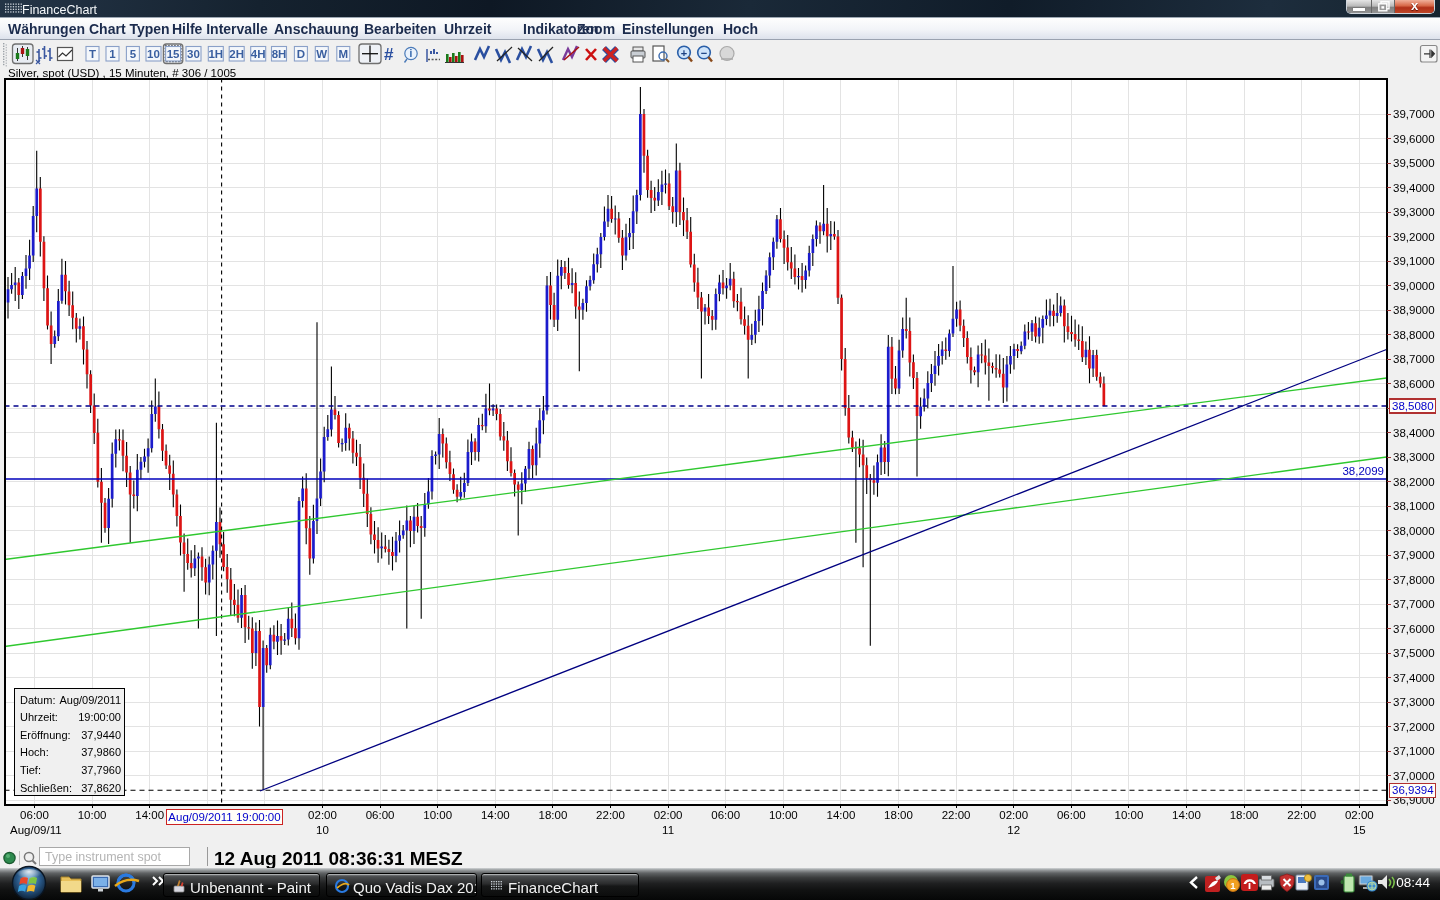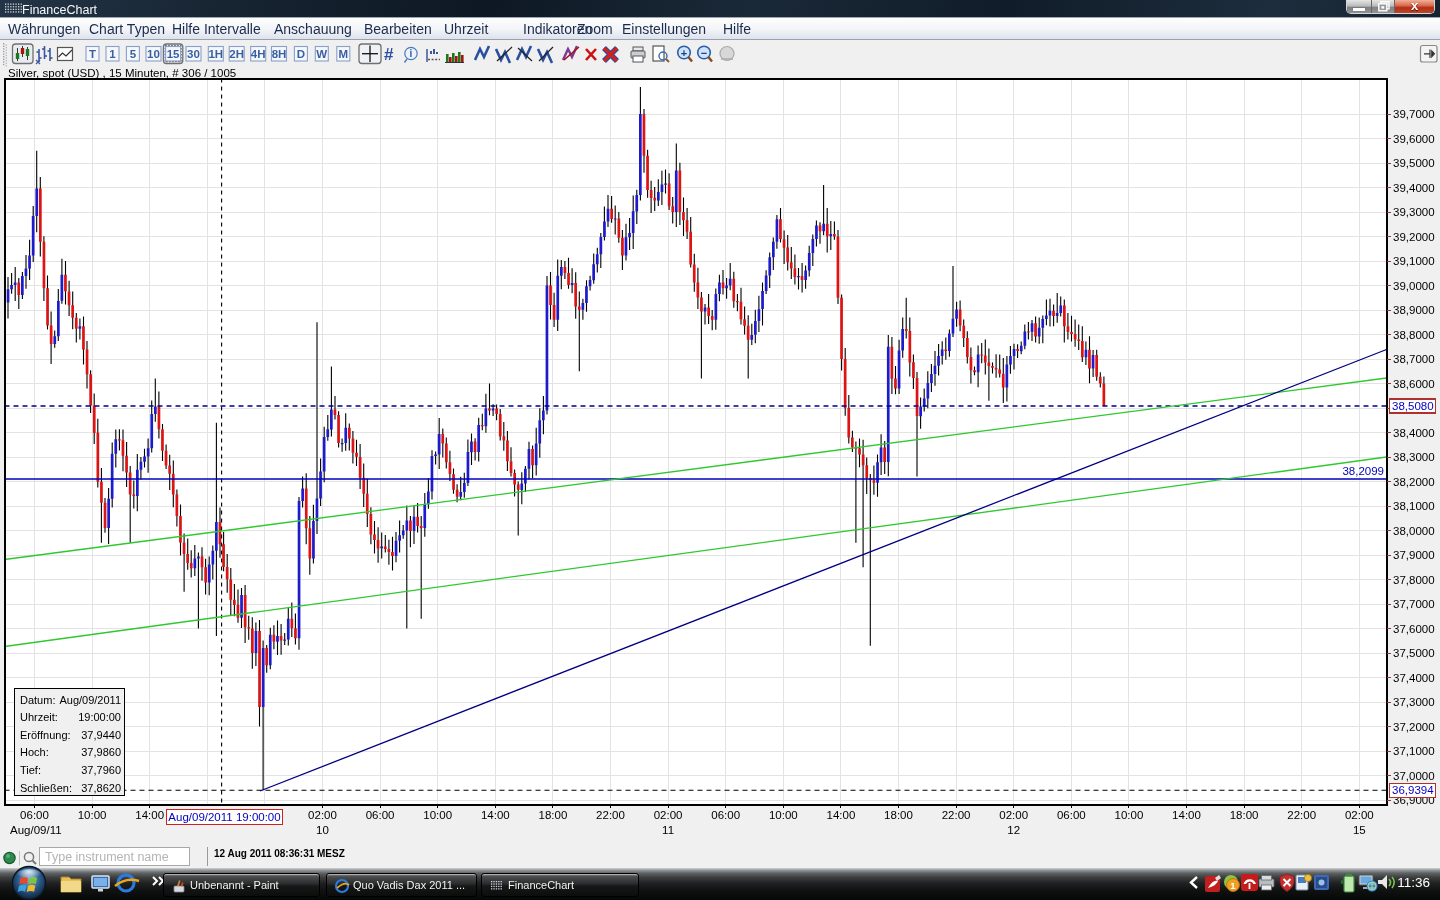--- a/index.html
+++ b/index.html
@@ -9,37 +9,37 @@
 .winbtns{position:absolute;right:5px;top:0;height:13.5px;display:flex;border:1px solid #cfd6dd;border-top:none;border-radius:0 0 5px 5px;overflow:hidden}
 .wb{height:13.5px;position:relative}
 .wbmin,.wbmax{width:24px;background:linear-gradient(#e6e6e6 0%,#b8b8b8 45%,#7f7f7f 50%,#989898 100%)}
 .wbmax{border-left:1px solid #666;border-right:1px solid #666}
 .wbclose{width:39px;background:linear-gradient(#f0b09a 0%,#d86a4a 40%,#b03018 55%,#c14a2a 100%)}
 .minglyph{position:absolute;left:6px;top:7.5px;width:12px;height:3px;background:#fff;box-shadow:0 0 1px #333}
 .wbmax svg{position:absolute;left:6px;top:1px}
 .xglyph{position:absolute;left:0;right:0;top:-2.5px;text-align:center;color:#fff;font-size:13px;font-weight:bold;text-shadow:0 1px 1px #5a1005}
 .menubar{position:absolute;left:0;top:18px;width:1440px;height:22px;
  background:linear-gradient(#fefefe 0%,#f2f4f8 55%,#dde2ec 100%);border-bottom:1px solid #9aa2b0}
-.mi{position:absolute;top:3px;font-size:14px;font-weight:normal;color:#1b2b4d}
+.mi{position:absolute;top:3px;font-size:14px;font-weight:bold;color:#1b2b4d}
 .toolbar{position:absolute;left:0;top:41px;width:1440px;height:27px;background:#f0f0f0}
 .chartwrap{position:absolute;left:0;top:67px;width:1420px;height:778px}
 .statusbar{position:absolute;left:0;top:845px;width:1440px;height:24px;background:#f0f0f0}
 .instrbox{position:absolute;left:39px;top:2px;width:151px;height:19px;background:#fff;border:1px solid #a8a8a8;
  color:#b4b4b4;font-size:12.5px;padding:2px 0 0 5px}
 .statussep{position:absolute;left:207px;top:2px;width:1px;height:19px;background:#999}
-.statustime{position:absolute;left:214px;top:3px;font-size:10px;font-weight:bold;color:#000}
+.statustime{position:absolute;left:214px;top:3px;font-size:19px;font-weight:bold;color:#000}
 .taskbar{position:absolute;left:0;top:868px;width:1440px;height:32px;
  background:linear-gradient(#d2d5d7 0%,#9a9ea0 6%,#5f6264 16%,#3a3c3d 30%,#1f2021 48%,#101111 70%,#060707 100%)}
 .orb{position:absolute;left:7px;top:-4px}
 .ql{position:absolute;left:60px;top:5px}
 .tbtn{position:absolute;top:5px;height:24px;border:1px solid #000;border-radius:3px;overflow:hidden;
  background:linear-gradient(#8a8e90 0%,#4a4c4e 12%,#2a2b2c 45%,#161717 55%,#0c0d0d 100%);
  box-shadow:inset 0 1px 0 rgba(255,255,255,0.35)}
 .tbtn svg{position:absolute;left:7px;top:4px}
-.tlabel{position:absolute;left:26px;top:4.5px;color:#f2f2f2;font-size:11px;white-space:nowrap}
+.tlabel{position:absolute;left:26px;top:4.5px;color:#f2f2f2;font-size:15px;white-space:nowrap}
 .tray{position:absolute;left:1185px;top:3px}
 .clock{position:absolute;right:10px;top:7px;color:#fff;font-size:13.5px}
 </style></head><body>
 <div class="titlebar">
  <svg width="30" height="16" style="position:absolute;left:3px;top:1px">
       <rect x="2.0" y="2.5" width="1.3" height="1.3" fill="#cfd6dd"></rect>
       <rect x="4.6" y="2.5" width="1.3" height="1.3" fill="#cfd6dd"></rect>
       <rect x="7.2" y="2.5" width="1.3" height="1.3" fill="#cfd6dd"></rect>
       <rect x="9.8" y="2.5" width="1.3" height="1.3" fill="#cfd6dd"></rect>
       <rect x="12.4" y="2.5" width="1.3" height="1.3" fill="#cfd6dd"></rect>
@@ -87,21 +87,21 @@
 <div class="menubar">
     <span class="mi" style="left:8px">Währungen</span>
     <span class="mi" style="left:89px">Chart Typen</span>
     <span class="mi" style="left:172px">Hilfe Intervalle</span>
     <span class="mi" style="left:274px">Anschauung</span>
     <span class="mi" style="left:364px">Bearbeiten</span>
     <span class="mi" style="left:444px">Uhrzeit</span>
     <span class="mi" style="left:523px">Indikatoren</span>
     <span class="mi" style="left:577px">Zoom</span>
     <span class="mi" style="left:622px">Einstellungen</span>
-    <span class="mi" style="left:723px">Hilfe</span>
+    <span class="mi" style="left:723px">Hoch</span>
   </div>
 <div class="toolbar"><svg width="1440" height="27" viewBox="0 0 1440 27" font-family="Liberation Sans, sans-serif">
       <rect x="3" y="2.0" width="1.4" height="1.4" fill="#9aa0a6"></rect>
       <rect x="5.6" y="3.3" width="1.4" height="1.4" fill="#b8bcc0"></rect>
       <rect x="3" y="4.6" width="1.4" height="1.4" fill="#9aa0a6"></rect>
       <rect x="5.6" y="5.9" width="1.4" height="1.4" fill="#b8bcc0"></rect>
       <rect x="3" y="7.2" width="1.4" height="1.4" fill="#9aa0a6"></rect>
       <rect x="5.6" y="8.5" width="1.4" height="1.4" fill="#b8bcc0"></rect>
       <rect x="3" y="9.8" width="1.4" height="1.4" fill="#9aa0a6"></rect>
       <rect x="5.6" y="11.1" width="1.4" height="1.4" fill="#b8bcc0"></rect>
@@ -418,21 +418,21 @@
       <text x="121" y="724.5" font-size="11" fill="#000" text-anchor="end">37,8620</text>
     </svg></div>
 <div class="statusbar">
  <svg width="230" height="24" style="position:absolute;left:0;top:2px">
   <circle cx="9.5" cy="11" r="5.6" fill="#2d8a4e" stroke="#1a5a30" stroke-width="1.3"></circle>
   <circle cx="8" cy="9" r="2" fill="#5fb87a" opacity="0.8"></circle>
   <line x1="19.5" y1="4" x2="19.5" y2="18" stroke="#c0c0c0" stroke-width="1"></line>
   <circle cx="29" cy="10" r="4.6" fill="none" stroke="#777" stroke-width="1.5"></circle>
   <line x1="32.4" y1="13.5" x2="36" y2="17" stroke="#777" stroke-width="2"></line>
  </svg>
- <div class="instrbox">Type instrument name</div>
+ <div class="instrbox">Type instrument spot</div>
  <div class="statussep"></div>
  <span class="statustime">12 Aug 2011 08:36:31 MESZ</span>
 </div>
 <div class="taskbar">
     <svg class="orb" width="44" height="38" viewBox="0 0 44 36">
 <defs>
         <radialGradient id="og" cx="0.5" cy="0.38" r="0.62">
           <stop offset="0" stop-color="#7ab3e0"></stop>
           <stop offset="0.55" stop-color="#2a5a8a"></stop>
           <stop offset="1" stop-color="#0d2238"></stop>
@@ -552,13 +552,13 @@
         <rect x="1.5" y="3.5" width="11" height="7" fill="#6aaae0"></rect>
         <rect x="4" y="14" width="6" height="2" fill="#aaa"></rect>
         <circle cx="13" cy="13" r="5.5" fill="#3a8ad0"></circle>
         <path d="M9 13 a4 4 0 0 1 8 0 a4 4 0 0 1 -8 0 M13 9 v8 M9.5 11 h7 M9.5 15 h7" stroke="#bfe0a0" stroke-width="0.9" fill="none"></path>
       </g>
 <g transform="translate(193,3)">
         <path d="M0 6 h4 l5 -5 v14 l-5 -5 h-4z" fill="#e8e8e8"></path>
         <path d="M11 5 q3 3.5 0 7 M14 3 q4.5 5 0 11" stroke="#7ac04a" stroke-width="1.6" fill="none"></path>
       </g>
 </svg>
-    <span class="clock">11:36</span>
+    <span class="clock">08:44</span>
   </div>
 </body></html>

